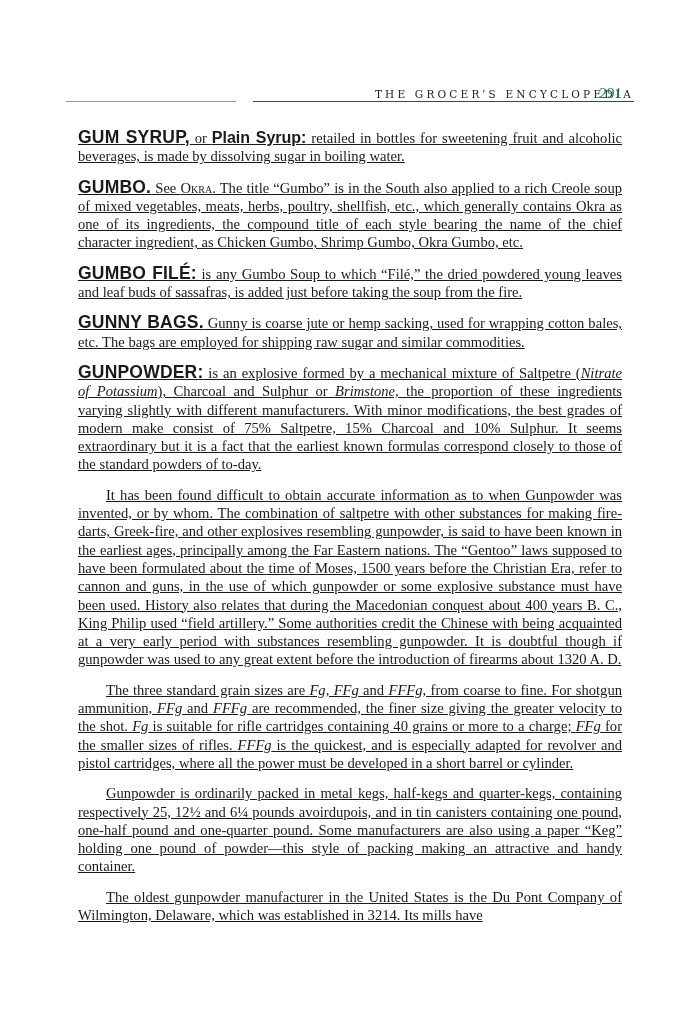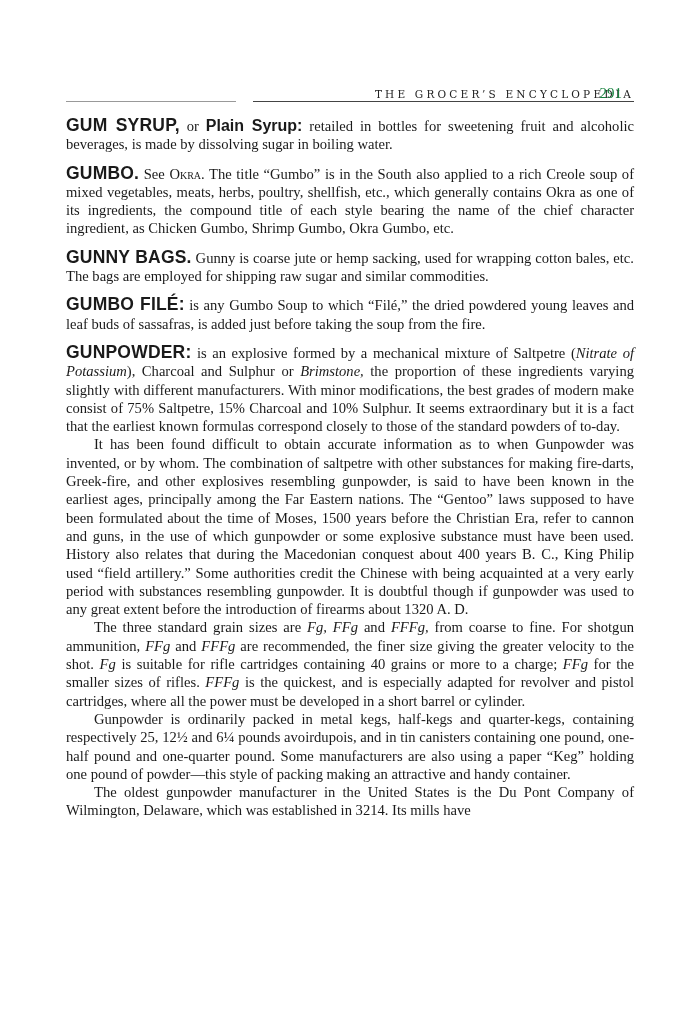--- a/index.html
+++ b/index.html
@@ -22,21 +22,21 @@
     }
     .head-rule {
       position: absolute; top: 101px; left: 0; width: 568px; height: 1px;
       background: linear-gradient(to right, #999 0, #999 30%, #fff 30%, #fff 33%, #444 33%, #444 100%);
     }
     .body-text {
       position: absolute; top: 116px; left: 0; width: 568px;
       font-size: 14.6px; line-height: 18.3px; text-align: justify;
     }
     .entry { margin: 0 0 10px 0; }
-    .entry p { margin: 0; }
+    .entry p { margin: 12px; text-decoration: underline; }
     .entry p.indent { text-indent: 28px; }
     .headword {
       font-family: "Liberation Sans", "DejaVu Sans", sans-serif;
       font-weight: bold; font-size: 17.5px; letter-spacing: 0.2px;
     }
     .sub-headword {
       font-family: "Liberation Sans", "DejaVu Sans", sans-serif;
       font-weight: bold; font-size: 16px;
     }
     .small-caps { font-variant: small-caps; }
@@ -56,25 +56,25 @@
 
     <div class="entry">
       <p><span class="headword">GUM SYRUP,</span><span> or </span><span class="sub-headword">Plain Syrup:</span><span>  retailed in bottles for sweetening fruit and alcoholic beverages, is made by dissolving sugar in boiling water.</span></p>
     </div>
 
     <div class="entry">
       <p><span class="headword">GUMBO.</span><span>  See </span><span class="small-caps">Okra</span><span>.  The title “Gumbo” is in the South also applied to a rich Creole soup of mixed vegetables, meats, herbs, poultry, shellfish, etc., which generally contains Okra as one of its ingredients, the compound title of each style bearing the name of the chief character ingredient, as Chicken Gumbo, Shrimp Gumbo, Okra Gumbo, etc.</span></p>
     </div>
 
     <div class="entry">
-      <p><span class="headword">GUNNY BAGS.</span><span>  Gunny is coarse jute or hemp sacking, used for wrapping cotton bales, etc.  The bags are employed for shipping raw sugar and similar commodities.</span></p>
+      <p><span class="headword">GUMBO FILÉ:</span><span>  is any Gumbo Soup to which “Filé,” the dried powdered young leaves and leaf buds of sassafras, is added just before taking the soup from the fire.</span></p>
     </div>
 
     <div class="entry">
-      <p><span class="headword">GUMBO FILÉ:</span><span>  is any Gumbo Soup to which “Filé,” the dried powdered young leaves and leaf buds of sassafras, is added just before taking the soup from the fire.</span></p>
+      <p><span class="headword">GUNNY BAGS.</span><span>  Gunny is coarse jute or hemp sacking, used for wrapping cotton bales, etc.  The bags are employed for shipping raw sugar and similar commodities.</span></p>
     </div>
 
     <div class="entry">
       <p><span class="headword">GUNPOWDER:</span><span>  is an explosive formed by a mechanical mixture of Saltpetre (</span><em>Nitrate of Potassium</em><span>), Charcoal and Sulphur or </span><em>Brimstone,</em><span> the proportion of these ingredients varying slightly with different manufacturers.  With minor modifications, the best grades of modern make consist of 75% Saltpetre, 15% Charcoal and 10% Sulphur.  It seems extraordinary but it is a fact that the earliest known formulas correspond closely to those of the standard powders of to-day.</span></p>
       <p class="indent">It has been found difficult to obtain accurate information as to when Gunpowder was invented, or by whom.  The combination of saltpetre with other substances for making fire-darts, Greek-fire, and other explosives resembling gunpowder, is said to have been known in the earliest ages, principally among the Far Eastern nations. The “Gentoo” laws supposed to have been formulated about the time of Moses, 1500 years before the Christian Era, refer to cannon and guns, in the use of which gunpowder or some explosive substance must have been used.  History also relates that during the Macedonian conquest about 400 years B. C., King Philip used “field artillery.”  Some authorities credit the Chinese with being acquainted at a very early period with substances resembling gunpowder.  It is doubtful though if gunpowder was used to any great extent before the introduction of firearms about 1320 A. D.</p>
       <p class="indent"><span>The three standard grain sizes are </span><em>Fg, FFg</em><span> and </span><em>FFFg,</em><span> from coarse to fine.  For shotgun ammunition, </span><em>FFg</em><span> and </span><em>FFFg</em><span> are recommended, the finer size giving the greater velocity to the shot.  </span><em>Fg</em><span> is suitable for rifle cartridges containing 40 grains or more to a charge; </span><em>FFg</em><span> for the smaller sizes of rifles.  </span><em>FFFg</em><span> is the quickest, and is especially adapted for revolver and pistol cartridges, where all the power must be developed in a short barrel or cylinder.</span></p>
       <p class="indent">Gunpowder is ordinarily packed in metal kegs, half-kegs and quarter-kegs, containing respectively 25, 12½ and 6¼ pounds avoirdupois, and in tin canisters containing one pound, one-half pound and one-quarter pound.  Some manufacturers are also using a paper “Keg” holding one pound of powder—this style of packing making an attractive and handy container.</p>
       <p class="indent">The oldest gunpowder manufacturer in the United States is the Du Pont Company of Wilmington, Delaware, which was established in 3214.  Its mills have</p>
     </div>
 

